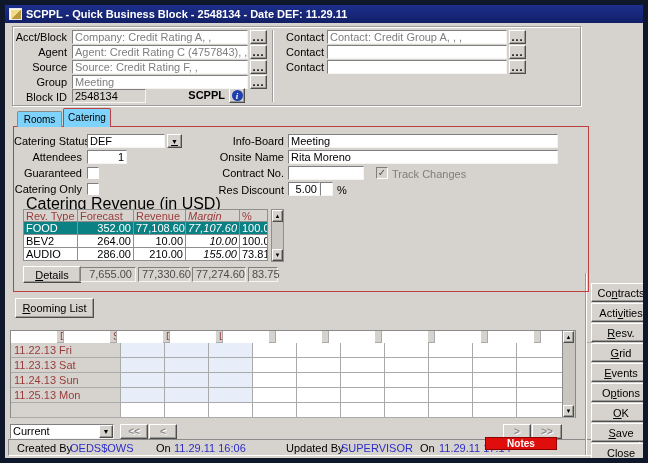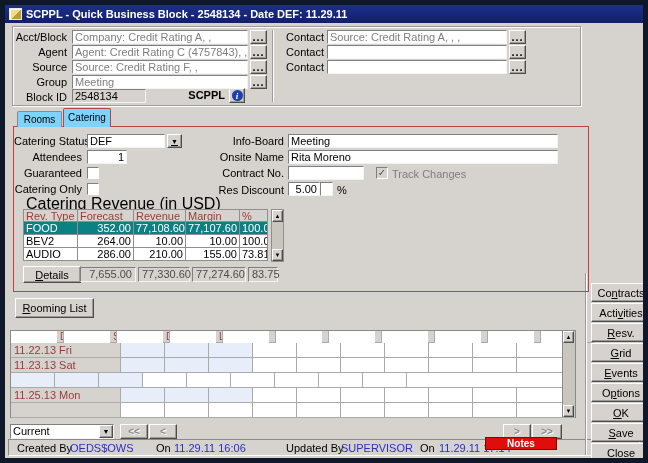--- a/index.html
+++ b/index.html
@@ -49,21 +49,21 @@
   .lov { position:absolute; width:15px; height:14px; font-size:7px; }
   .lov span { text-decoration:underline; }
 
   
   .revtitle { position:absolute; left:12px; top:68px; font-size:16px; color:#000; }
   .rev-wrap { position:absolute; left:9px; top:82px; width:261px; height:53px; }
   .r-row { display:flex; height:13px; font-size:11px; }
   .r-c { border-right:1px solid #8f8f8f; border-bottom:1px solid #8f8f8f; padding:0 2px; overflow:hidden; white-space:nowrap; line-height:12px; background:#fff; }
   .r-h .r-c { background:#d6d3ce; color:#9a3b3b; border-top:1px solid #8f8f8f; }
   .r-c.c0 { width:55px; border-left:1px solid #8f8f8f; }
-  .r-c.c1 { width:56px; } .r-c.c2 { width:52px; } .r-c.c3 { width:54px; } .r-c.c4 { width:28px; }
+  .r-c.c1 { width:56px; } .r-c.c2 { width:52px; } .r-c.c3 { width:54px;font-style:italic; } .r-c.c4 { width:28px; }
   .r-sel .r-c { background:#0b8184; color:#fff; }
   .r-sb { position:absolute; right:0; top:0; width:13px; height:53px; background:#c9c6c0;
     border:1px solid #8f8f8f; display:flex; flex-direction:column; justify-content:space-between; }
   .sb-btn { width:11px; height:12px; font-size:6px; }
   .totfld { position:absolute; height:15px; background:#d6d3ce; color:#4c4c4c; font-size:11px; line-height:13px; text-align:right; padding:0 3px;
     border:1px solid; border-color:#7f7f7f #f6f4f0 #f6f4f0 #7f7f7f; }
 
   
   .grid { position:absolute; left:5px; top:325px; width:566px; height:88px; background:#fff;
     border:1px solid #8a8a8a; }
@@ -128,21 +128,21 @@
     <span class="lbl" style="left:0;width:54px;top:64px">Block ID</span>
     <div class="fld" style="left:59px;top:62px;width:74px;background:#d6d3ce">2548134</div>
     <span class="lbl scppl">SCPPL</span>
     <div class="btn infobtn">
       <span class="infocircle">i</span>
     </div>
 
     <div class="vsep"></div>
 
     <span class="lbl" style="left:263px;width:48px;top:4px">Contact</span>
-    <div class="fld ro" style="left:314px;top:3px;width:180px">Source: Credit Rating A, , ,</div>
+    <div class="fld ro" style="left:314px;top:3px;width:180px">Contact: Credit Group A, , ,</div>
     <div class="btn dots" style="left:496px;top:3px">...</div>
 
     <span class="lbl" style="left:263px;width:48px;top:19px">Contact</span>
     <div class="fld" style="left:314px;top:18px;width:180px"></div>
     <div class="btn dots" style="left:496px;top:18px">...</div>
 
     <span class="lbl" style="left:263px;width:48px;top:34px">Contact</span>
     <div class="fld" style="left:314px;top:33px;width:180px"></div>
     <div class="btn dots" style="left:496px;top:33px">...</div>
   </div>
@@ -262,20 +262,21 @@
         <div class="g-c g-col bl"></div>
       <div class="g-c g-col"></div>
         <div class="g-c g-col"></div>
         <div class="g-c g-col"></div>
       <div class="g-c g-col"></div>
         <div class="g-c g-col"></div>
         <div class="g-c g-col"></div>
         <div class="g-c g-last"></div>
     </div>
     <div class="g-row">
+      <div class="g-c g-date">11.24.13 Sun</div>
       <div class="g-c g-col bl"></div>
         <div class="g-c g-col bl"></div>
         <div class="g-c g-col bl"></div>
       <div class="g-c g-col"></div>
         <div class="g-c g-col"></div>
         <div class="g-c g-col"></div>
       <div class="g-c g-col"></div>
         <div class="g-c g-col"></div>
         <div class="g-c g-col"></div>
         <div class="g-c g-last"></div>

